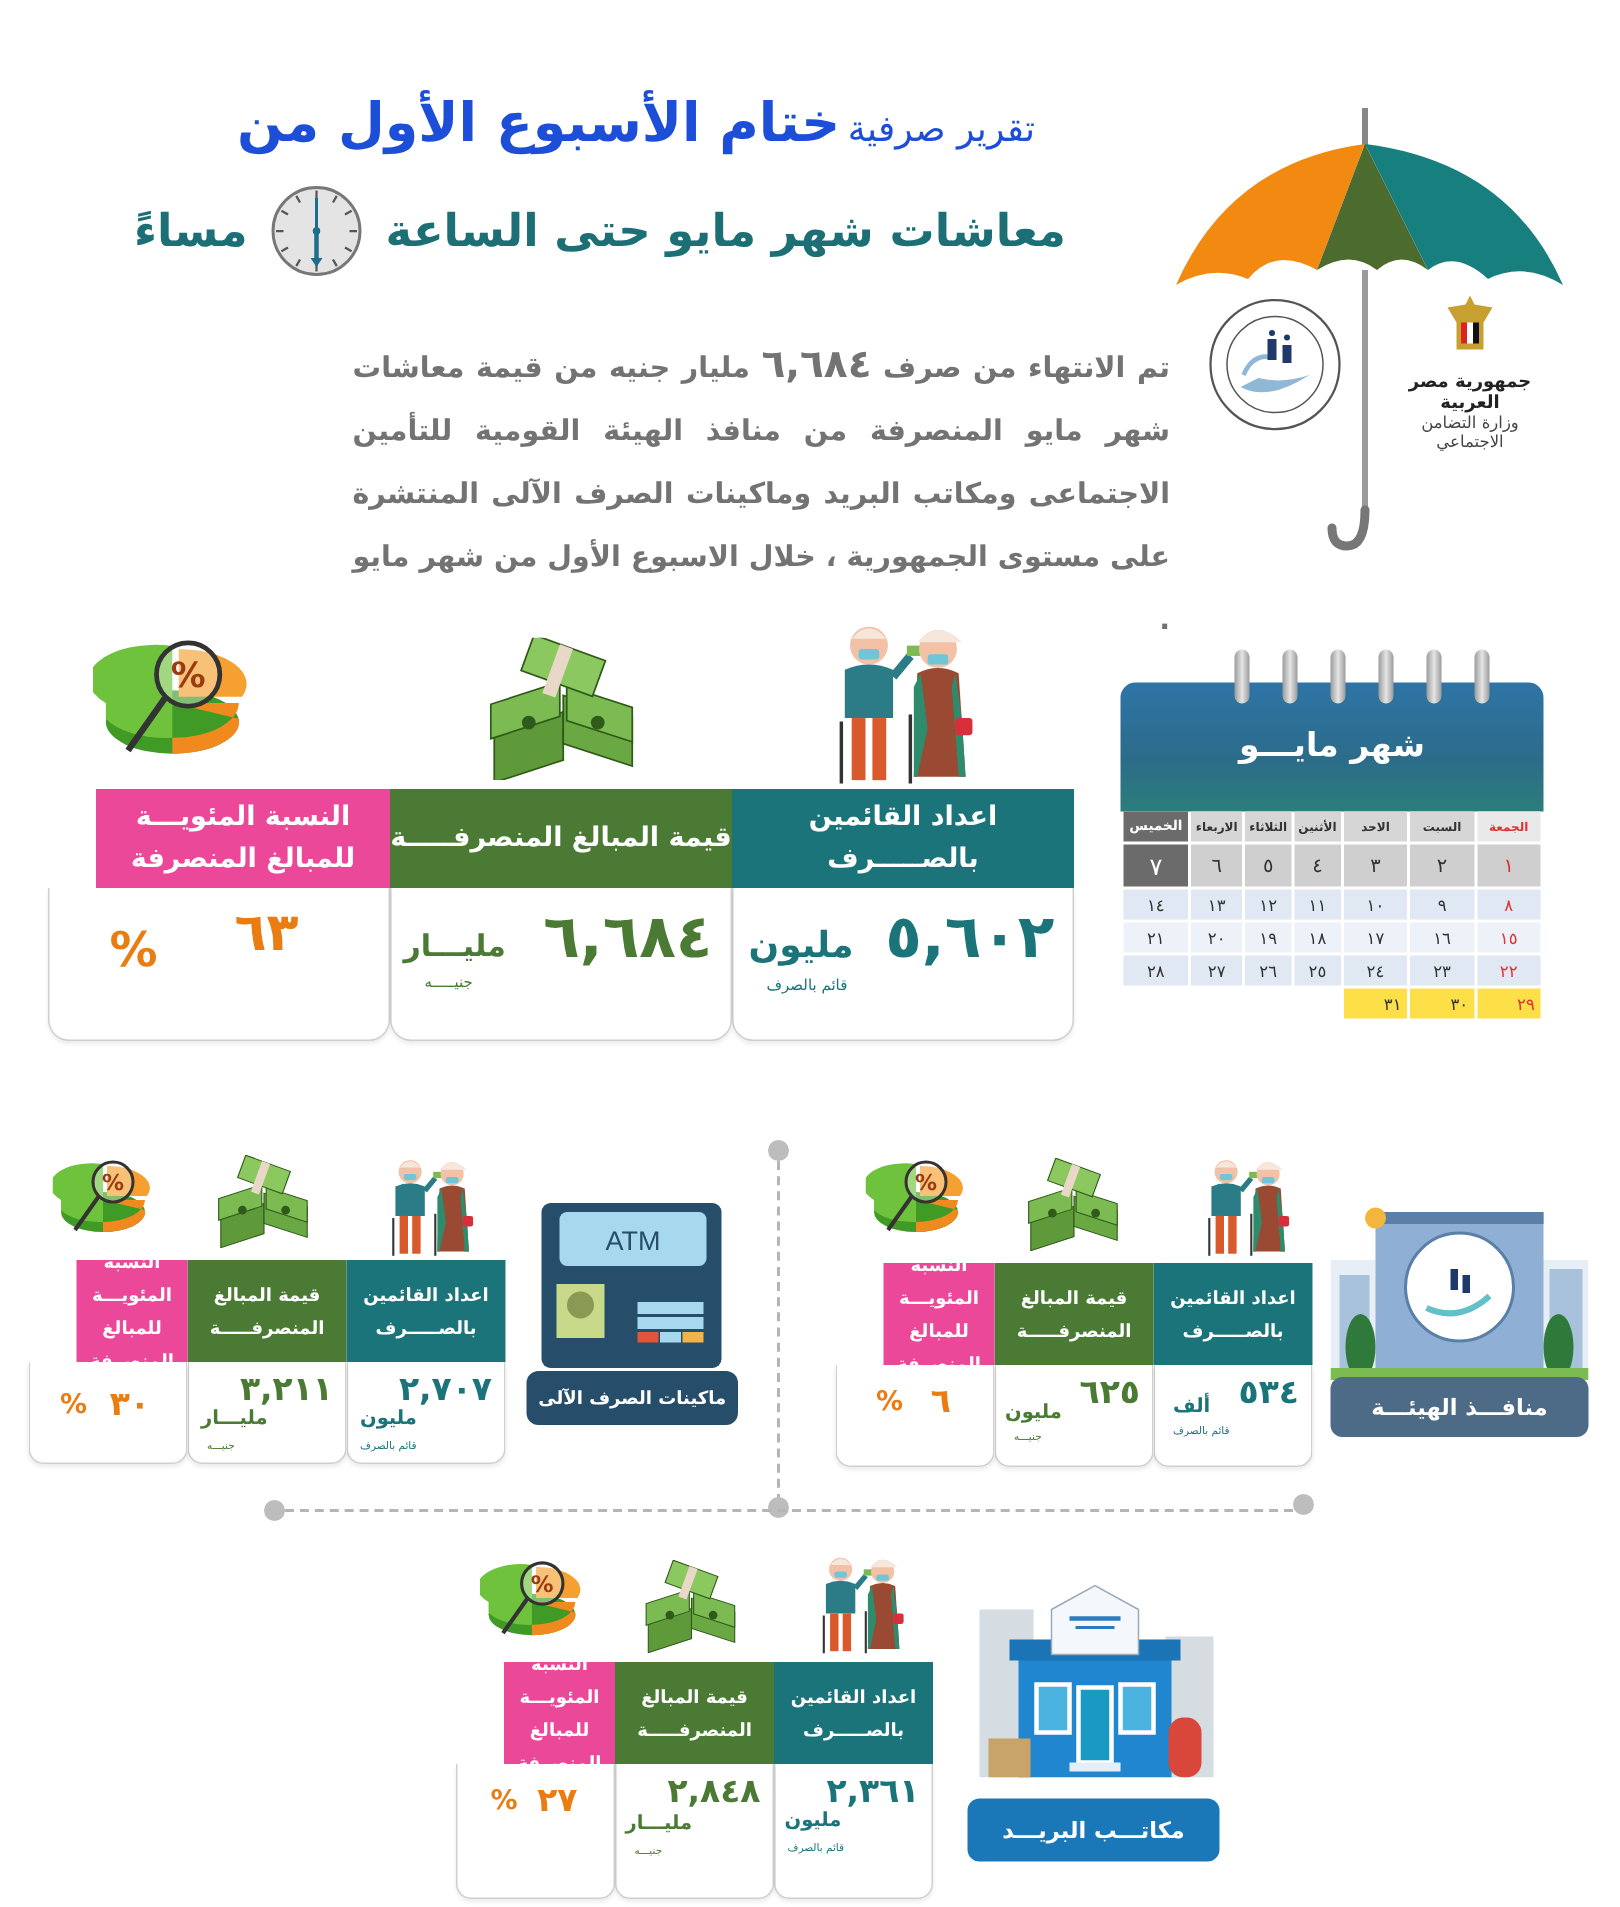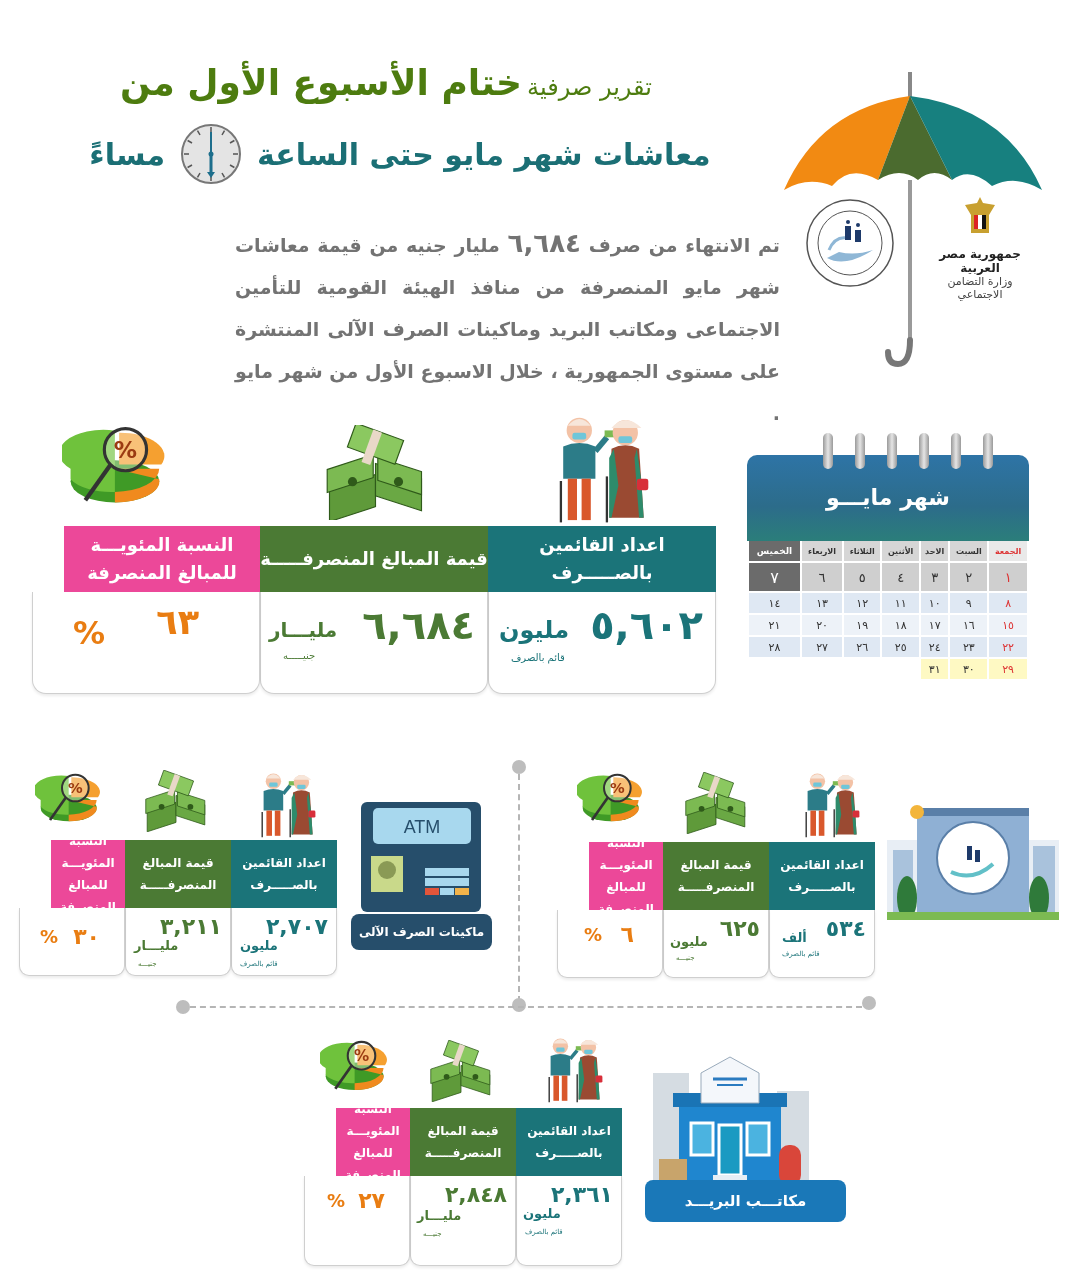--- a/index.html
+++ b/index.html
@@ -1,21 +1,21 @@
 <!DOCTYPE html>
 <html lang="ar"><head>
 <meta charset="utf-8">
 <style>
   * { box-sizing: border-box; margin: 0; padding: 0; }
   html, body { width: 1080px; height: 1271px; background: #ffffff; overflow: hidden; }
   body { position: relative; font-family: "DejaVu Sans", sans-serif; direction: rtl; }
   .abs { position: absolute; }
 
   
-  .title1 { left: 120px; top: 62px; width: 570px; text-align: left; color: #4d7c0f; white-space: nowrap; }
+  .title1 { left: 120px; top: 62px; width: 570px; text-align: right; color: #1d4ed8; white-space: nowrap; }
   .title1 .small { font-size: 24px; font-weight: normal; }
   .title1 .big { font-size: 36px; font-weight: bold; }
   .title2 { left: 75px; top: 124px; width: 650px; height: 60px; color: #1b6f75; font-size: 30px; font-weight: bold; display: flex; align-items: center; justify-content: center; gap: 14px; white-space: nowrap; }
   .clock { width: 64px; height: 64px; }
 
   .intro { left: 235px; top: 222px; width: 545px; color: #737373; font-size: 19px; font-weight: bold; line-height: 42px; text-align: justify; }
   .intro .hl { font-size: 26px; }
 
   
   .umbrella { left: 780px; top: 68px; width: 265px; height: 305px; }
@@ -62,21 +62,21 @@
   .cal-grid { position: absolute; left: 0; top: 106px; width: 282px; border-collapse: separate; border-spacing: 2px; direction: rtl; }
   .cal-grid th { height: 20px; font-size: 8px; background: #d6d6d6; color: #333; font-weight: bold; }
   .cal-grid th.fri { color: #d33; background: #e9e9e9; }
   .cal-grid th.thu { background: #6b6b6b; color: #fff; font-size: 9px; }
   .cal-grid td { height: 20px; font-size: 11px; text-align: center; color: #333; background: #dfe8f3; }
   .cal-grid tr.r1 td { height: 28px; background: #cfcfcf; font-size: 13px; }
   .cal-grid tr.r1 td.thu { background: #6b6b6b; color: #fff; font-size: 16px; }
   .cal-grid tr.alt td { background: #edf2f8; }
   .cal-grid td.fri { color: #d33; }
   .cal-grid tr.r5 td { background: #fff; }
-  .cal-grid tr.r5 td.filled { background: #fef9c3; }
+  .cal-grid tr.r5 td.filled { background: #fde047; padding-left: 23px; }
 
   
   .tile-label { color: #fff; font-weight: bold; text-align: center; border-radius: 8px; display: flex; align-items: center; justify-content: center; }
 
   
   .dash-v { border-left: 2px dashed #b5b5b5; width: 0; }
   .dash-h { border-top: 2px dashed #b5b5b5; height: 0; }
   .dot { width: 14px; height: 14px; border-radius: 50%; background: #bdbdbd; }
 </style>
 </head>
@@ -318,20 +318,21 @@
     <rect x="30" y="18" width="112" height="8" fill="#5a7fa8"></rect>
     <circle cx="30" cy="22" r="7" fill="#f3b53b"></circle>
     <circle cx="86" cy="68" r="36" fill="#fff" stroke="#5a7fa8" stroke-width="2"></circle>
     <path d="M64 82 Q86 92 106 74" fill="none" stroke="#62c0c8" stroke-width="4"></path>
     <rect x="80" y="56" width="5" height="14" fill="#1e3a6a"></rect>
       <rect x="88" y="60" width="5" height="12" fill="#1e3a6a"></rect>
     <ellipse cx="20" cy="108" rx="10" ry="22" fill="#2f7a3a"></ellipse>
     <ellipse cx="152" cy="108" rx="10" ry="22" fill="#2f7a3a"></ellipse>
     <rect x="0" y="122" width="172" height="8" fill="#7cba52"></rect>
   </svg>
+  <div class="tile-label" style="position:absolute;left:0;top:128px;width:172px;height:40px;background:#4d6a86;font-size:15px;">منافـــذ الهيئـــة</div>
 </div>
 
 <svg class="icon-slot" style="left:577px;top:768px;width:70px;height:60px;">
     <use href="#sym-pie"></use>
   </svg>
 <svg class="icon-slot" style="left:680px;top:772px;width:72px;height:62px;">
     <use href="#sym-money"></use>
   </svg>
 <svg class="icon-slot" style="left:794px;top:770px;width:72px;height:70px;">
     <use href="#sym-couple"></use>
@@ -424,21 +425,21 @@
     <polygon points="58,18 87,2 116,18 116,48 58,48" fill="#f4f7fb" stroke="#9ab" stroke-width="1"></polygon>
     <line x1="70" y1="24" x2="104" y2="24" stroke="#2a7bc0" stroke-width="3"></line>
     <line x1="74" y1="30" x2="100" y2="30" stroke="#2a7bc0" stroke-width="2"></line>
     <rect x="48" y="68" width="22" height="32" fill="#4bb3e0" stroke="#fff" stroke-width="3"></rect>
     <rect x="104" y="68" width="22" height="32" fill="#4bb3e0" stroke="#fff" stroke-width="3"></rect>
     <rect x="76" y="70" width="22" height="50" fill="#1a9ac2" stroke="#fff" stroke-width="3"></rect>
     <rect x="70" y="120" width="34" height="6" fill="#e6eef5"></rect>
     <rect x="16" y="104" width="28" height="26" fill="#c8a46b"></rect>
     <rect x="136" y="90" width="22" height="40" rx="10" fill="#d9463a"></rect>
   </svg>
-  <div class="tile-label" style="position:absolute;left:2px;top:125px;width:201px;height:42px;background:#1a78b8;font-size:15px;">مكاتـــب البريـــد</div>
+  <div class="tile-label" style="position:absolute;left:2px;top:144px;width:168px;height:42px;background:#1a78b8;font-size:15px;">مكاتـــب البريـــد</div>
 </div>
 
 <svg class="icon-slot" style="left:320px;top:1035px;width:72px;height:62px;">
     <use href="#sym-pie"></use>
   </svg>
 <svg class="icon-slot" style="left:425px;top:1040px;width:72px;height:62px;">
     <use href="#sym-money"></use>
   </svg>
 <svg class="icon-slot" style="left:537px;top:1035px;width:72px;height:70px;">
     <use href="#sym-couple"></use>

